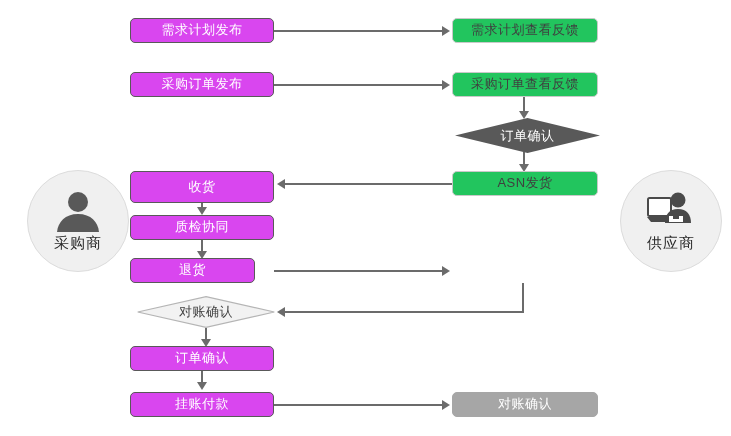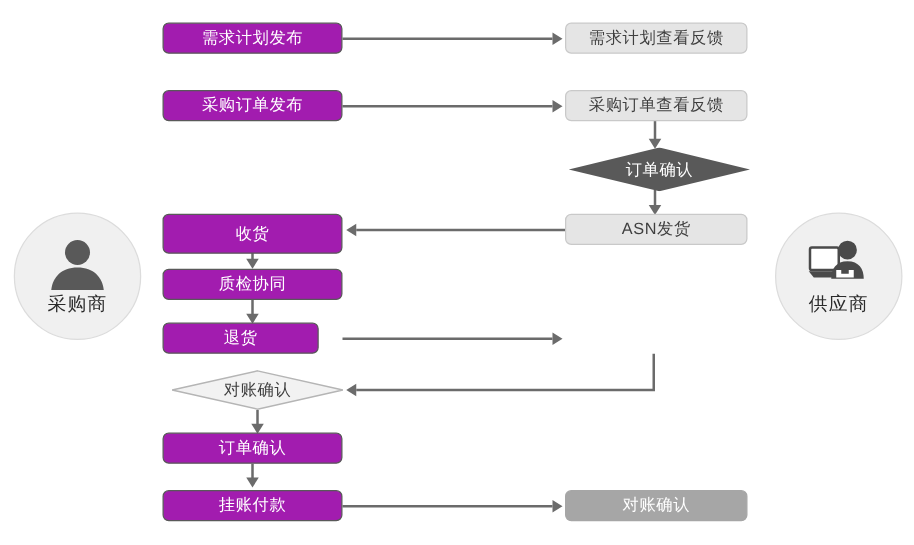--- a/index.html
+++ b/index.html
@@ -25,31 +25,31 @@
     align-items: center;
     justify-content: center;
     text-align: center;
     font-size: 13px;
     line-height: 1.1;
     border-radius: 5px;
     letter-spacing: 0.5px;
     white-space: nowrap;
   }
   .node.dark {
-    background: #a21caf;
+    background: #d946ef;
     color: #ffffff;
     border: 1px solid #595959;
   }
   .node.mid {
     background: #a6a6a6;
     color: #ffffff;
     border: 1px solid #a6a6a6;
   }
   .node.light {
-    background: #e5e5e5;
+    background: #22c55e;
     color: #3f3f3f;
     border: 1px solid #c9c9c9;
   }
   
   .diamond {
     position: absolute;
     box-sizing: border-box;
   }
   .diamond .shape {
     position: absolute;
@@ -217,21 +217,21 @@
   </div>
 
   <div class="node dark" style="left:130px; top:392px; width:144px; height:25px;">
     <span>挂账付款</span>
   </div>
 
   <div class="node mid" style="left:452px; top:392px; width:146px; height:25px;">
     <span>对账确认</span>
   </div>
 
-  <div class="actor" style="left:11px; top:170px;text-align:right;">
+  <div class="actor" style="left:27px; top:170px;text-align:right;">
     <svg class="glyph" viewBox="0 0 52 44">
       <circle cx="26" cy="13" r="10" fill="#595959"></circle>
       <path d="M26 25 C13 25 6 33 5 43 L47 43 C46 33 39 25 26 25 Z" fill="#595959"></path>
     </svg>
     <div class="aname">采购商</div>
   </div>
 
   <div class="actor" style="left:620px; top:170px;">
     <svg class="glyph" viewBox="0 0 52 44">
 

